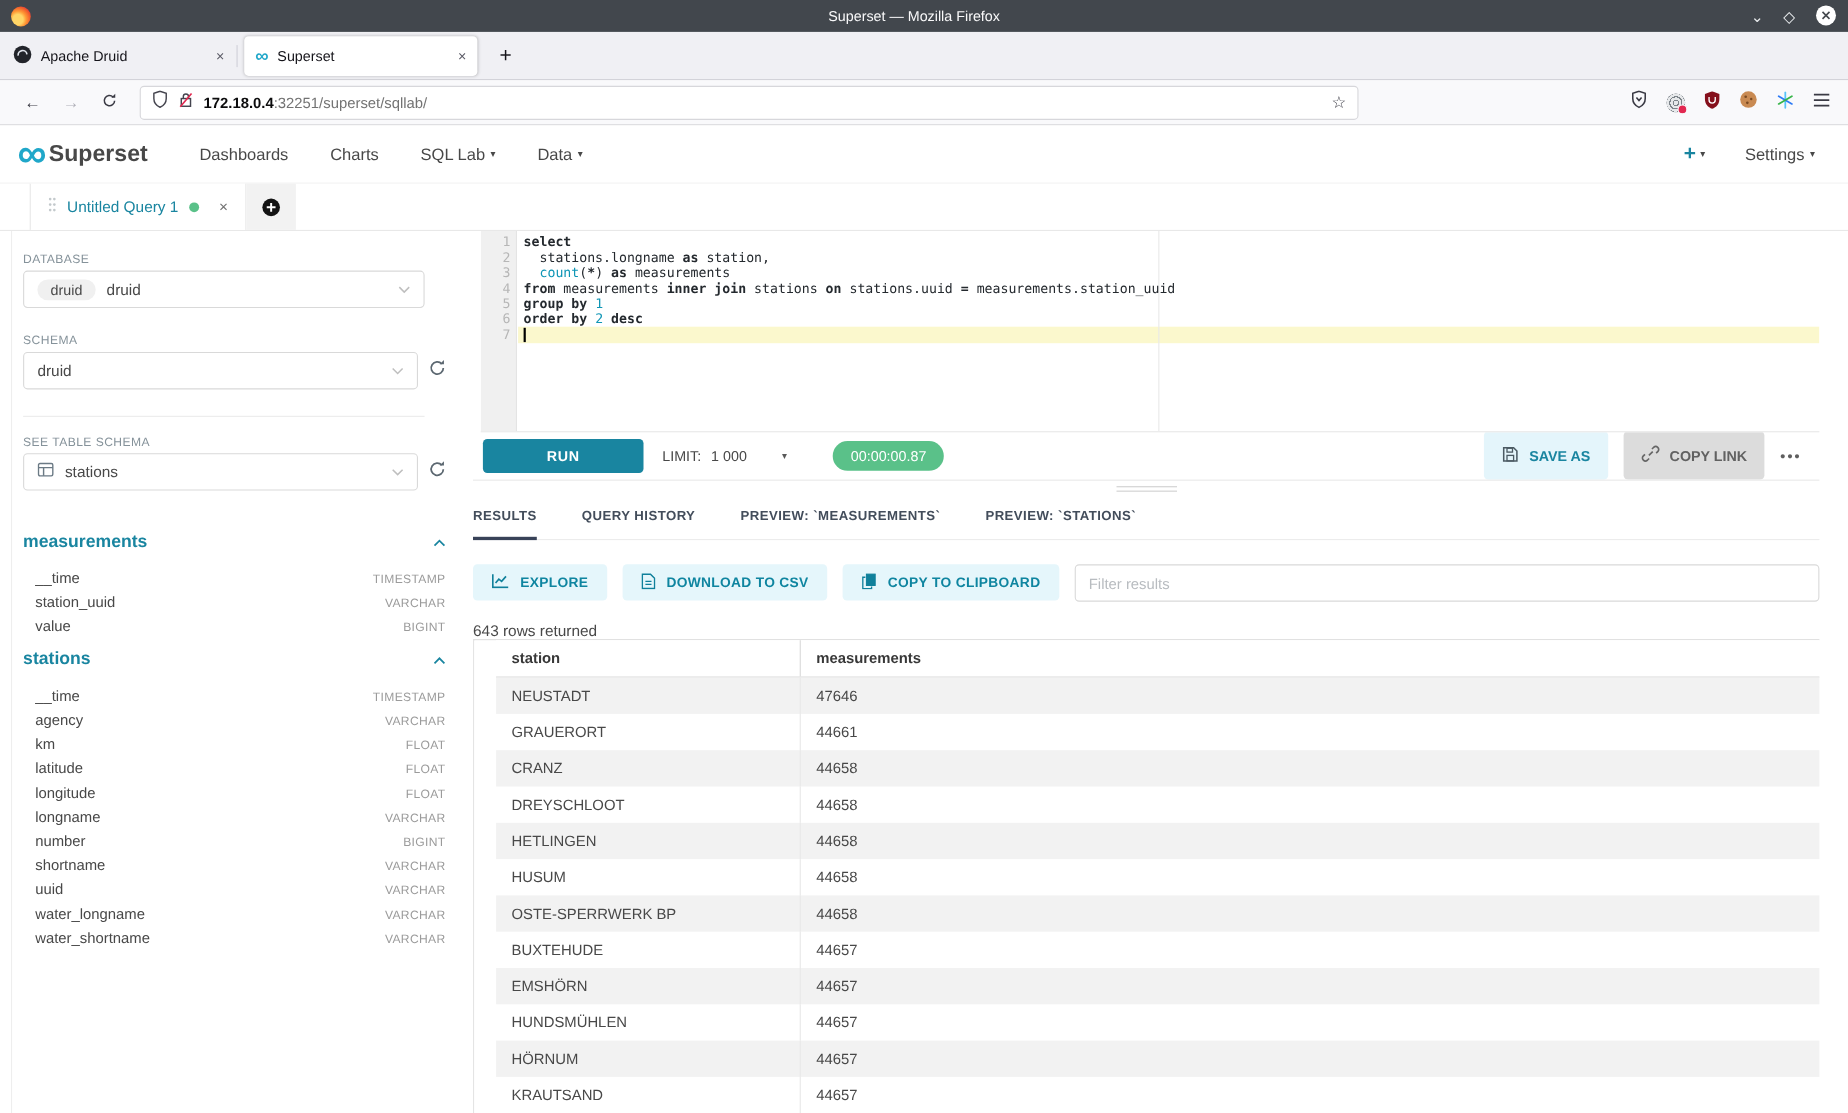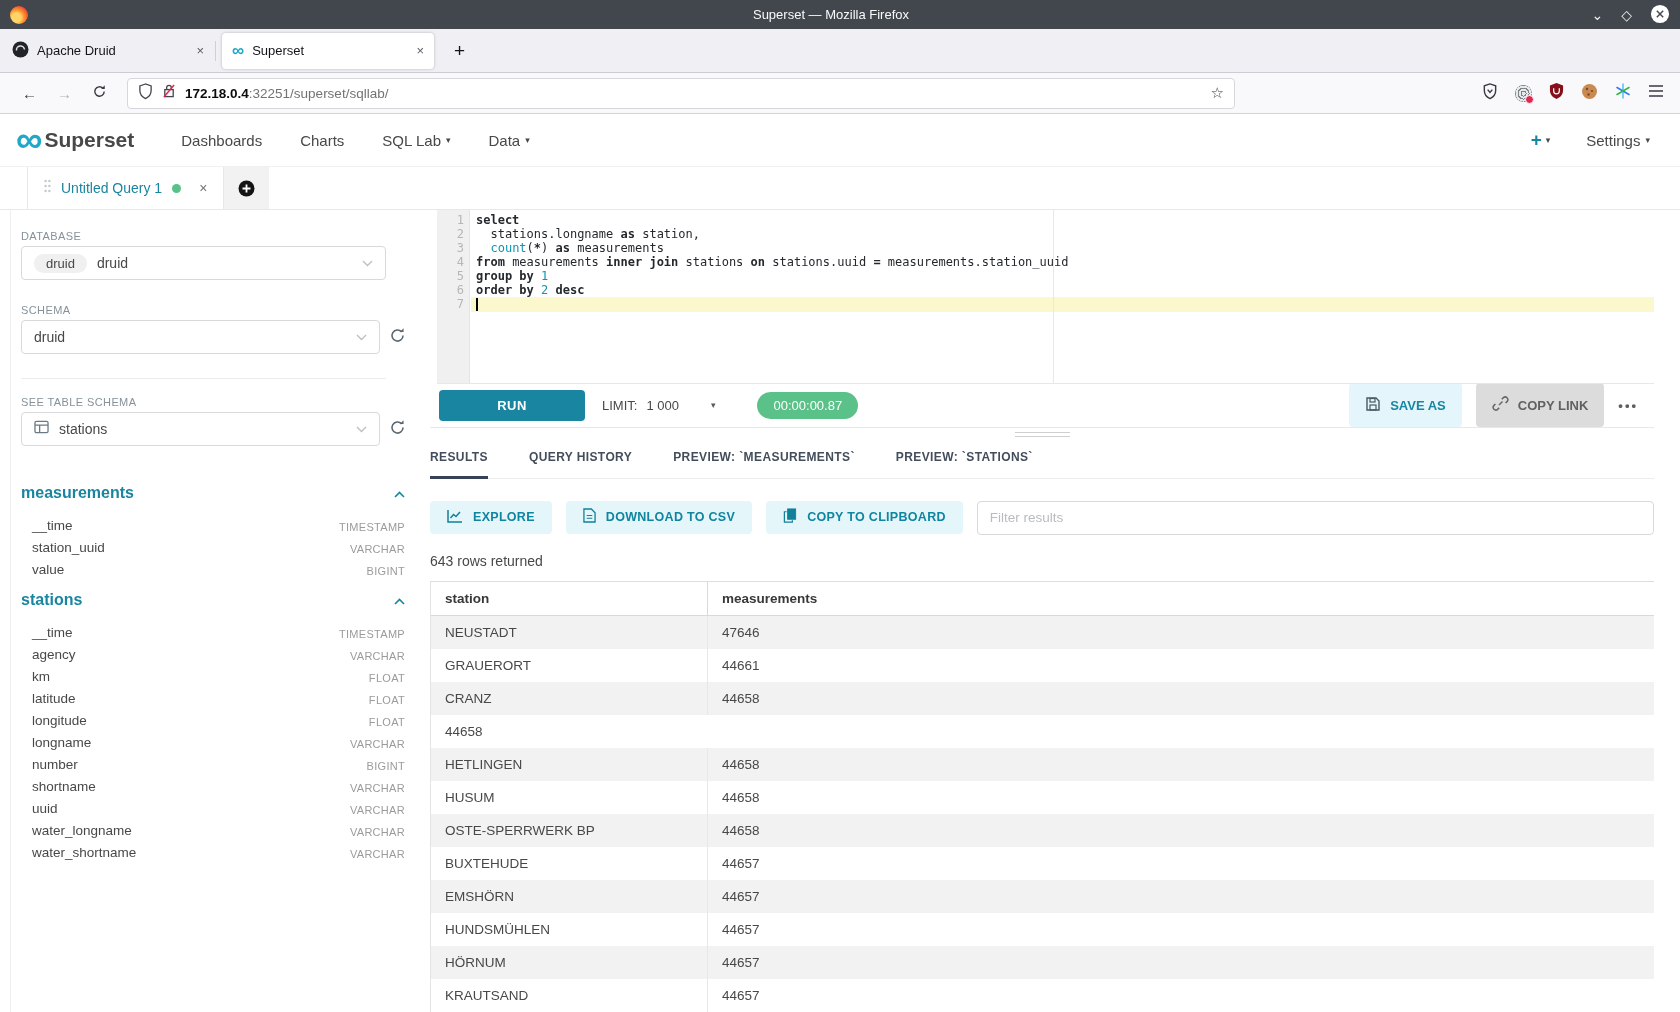--- a/index.html
+++ b/index.html
@@ -135,21 +135,21 @@
   .actions-row { margin-top:22px; display:flex; align-items:flex-start; gap:14px; }
   .action-btn { height:33px; background:#e5f6fb; color:#0f85a0; border:none; border-radius:4px;
     font-size:12.5px; font-weight:bold; letter-spacing:.3px; padding:0 17px;
     display:flex; align-items:center; gap:10px; }
   .filter-input { flex:1; height:34px; border:1px solid #d9d9d9; border-radius:4px;
     padding:0 12px; font-size:13.5px; color:#484848; outline:none; }
   .filter-input::placeholder { color:#b8bcc0; }
 
   .rows-returned { margin-top:18px; font-size:14px; color:#484848; }
 
-  .result-table { margin-top:12px; border-top:1px solid #dedede; border-left:1px solid #e4e4e4; }
+  .result-table { margin-top:0; border-top:1px solid #dedede; border-left:1px solid #e4e4e4;padding-left:20px; }
   .rt-header { display:flex; height:34px; border-bottom:1px solid #d9d9d9; background:#fff; }
   .rt-header .rt-cell { font-weight:bold; color:#383838; }
   .rt-row { display:flex; height:33px; }
   .rt-row.odd { background:#f2f2f2; }
   .rt-cell { display:flex; align-items:center; padding-left:14px; font-size:13.5px;
     color:#484848; border-right:1px solid #e8e8e8; }
   .rt-cell.c0 { width:277px; flex:none; }
   .rt-cell.c1 { flex:1; border-right:none; }
   .rt-header .rt-cell.c0 { border-right:1px solid #d9d9d9; }
 </style>
@@ -526,20 +526,21 @@
           </div>
           <div class="rt-row">
             <div class="rt-cell c0">GRAUERORT</div>
             <div class="rt-cell c1">44661</div>
           </div>
           <div class="rt-row odd">
             <div class="rt-cell c0">CRANZ</div>
             <div class="rt-cell c1">44658</div>
           </div>
           <div class="rt-row">
+            <div class="rt-cell c0">DREYSCHLOOT</div>
             <div class="rt-cell c1">44658</div>
           </div>
           <div class="rt-row odd">
             <div class="rt-cell c0">HETLINGEN</div>
             <div class="rt-cell c1">44658</div>
           </div>
           <div class="rt-row">
             <div class="rt-cell c0">HUSUM</div>
             <div class="rt-cell c1">44658</div>
           </div>

